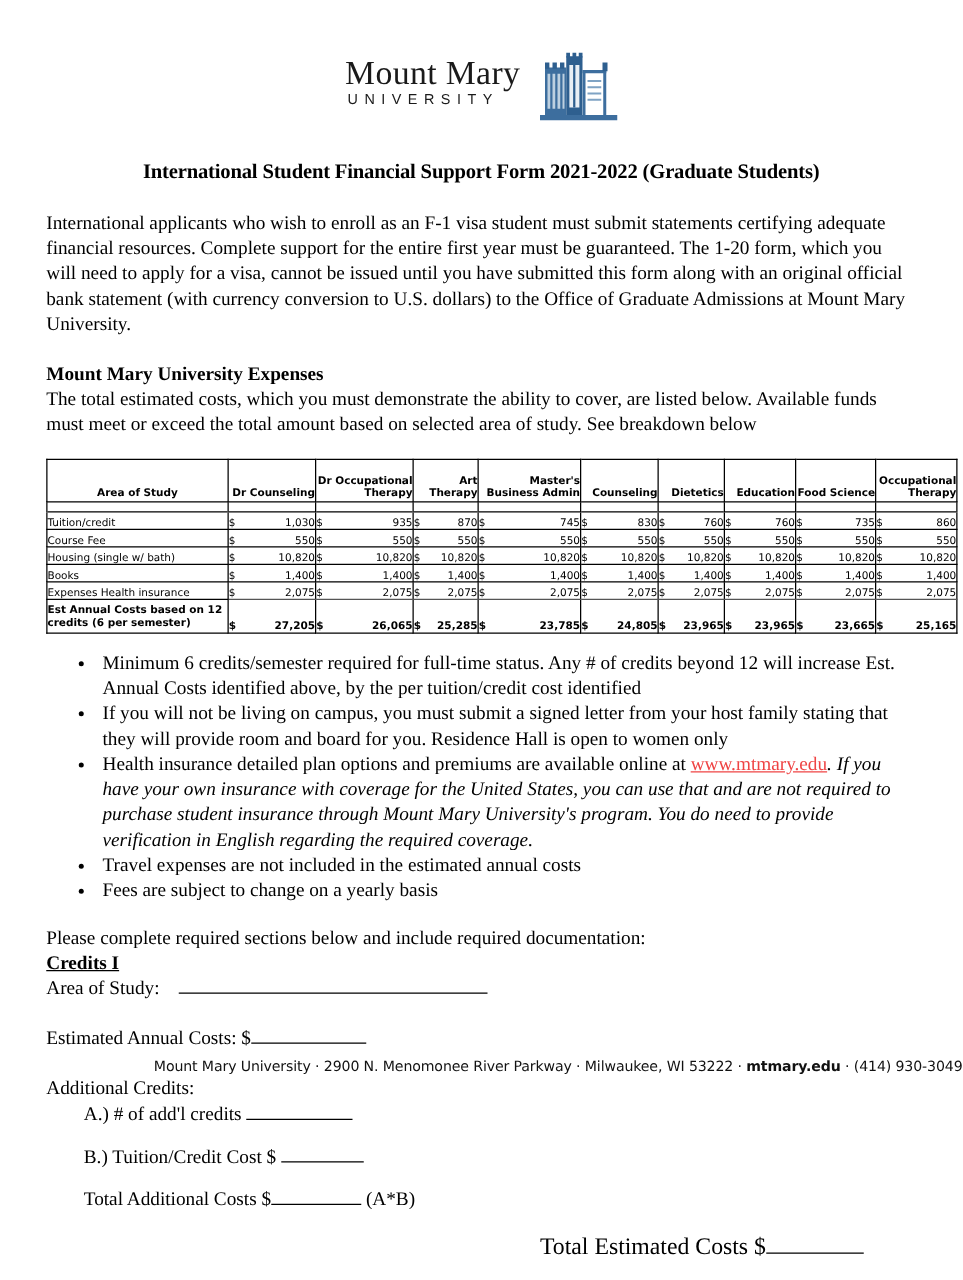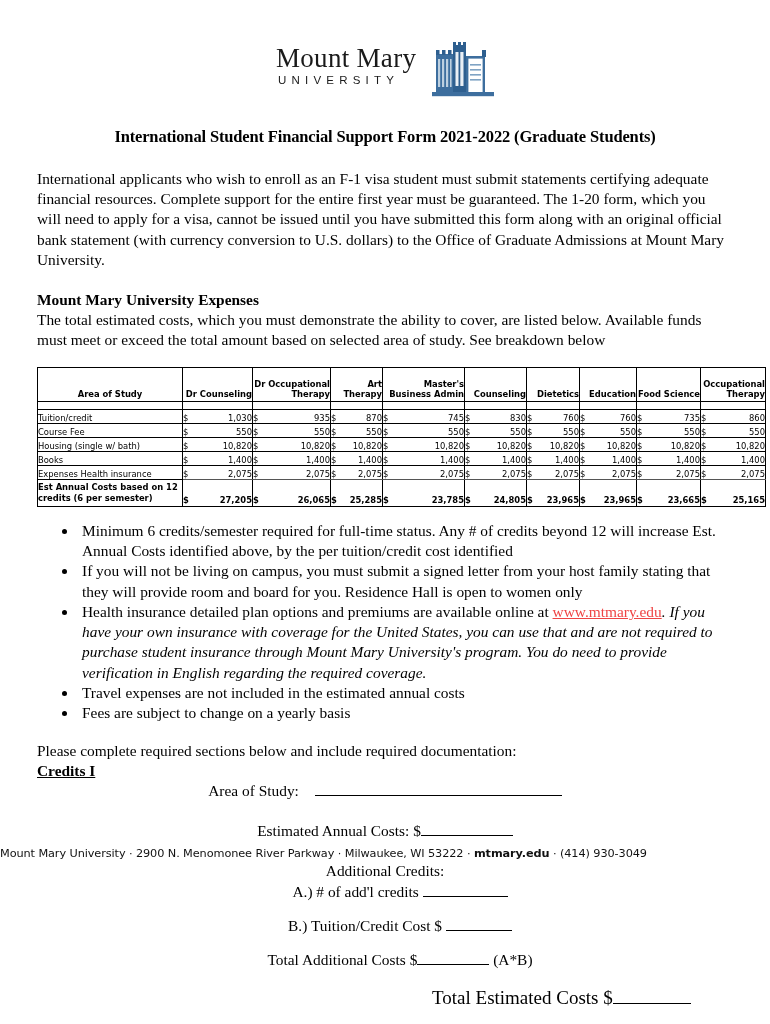--- a/index.html
+++ b/index.html
@@ -197,21 +197,20 @@
     font-size: 15.4px;
     line-height: 20.2px;
   }
   .sec-label {
     font-weight: bold;
     text-decoration: underline;
     display: inline-block;
   }
   .frm-line {
     margin-top: 0px;
-    text-align: center;
   }
   .blank {
     display: inline-block;
     border-bottom: 1px solid #000;
     height: 13px;
     vertical-align: baseline;
   }
   .indent1 { padding-left: 30px; }
   .gap-sm { height: 14px; }
   .gap-md { height: 20px; }
@@ -220,21 +219,21 @@
     padding-left: 395px;
     font-size: 19px;
   }
 
   
   .footer {
     position: absolute;
     left: 0;
     right: 0;
     bottom: 48px;
-    text-align: left;
+    text-align: right;
     font-family: "DejaVu Sans", "Liberation Sans", sans-serif;
     font-size: 11.3px;
     color: #111;
     letter-spacing: -0.1px;
   }
   .footer b { font-weight: bold; }
 </style>
 </head>
 <body>
 

